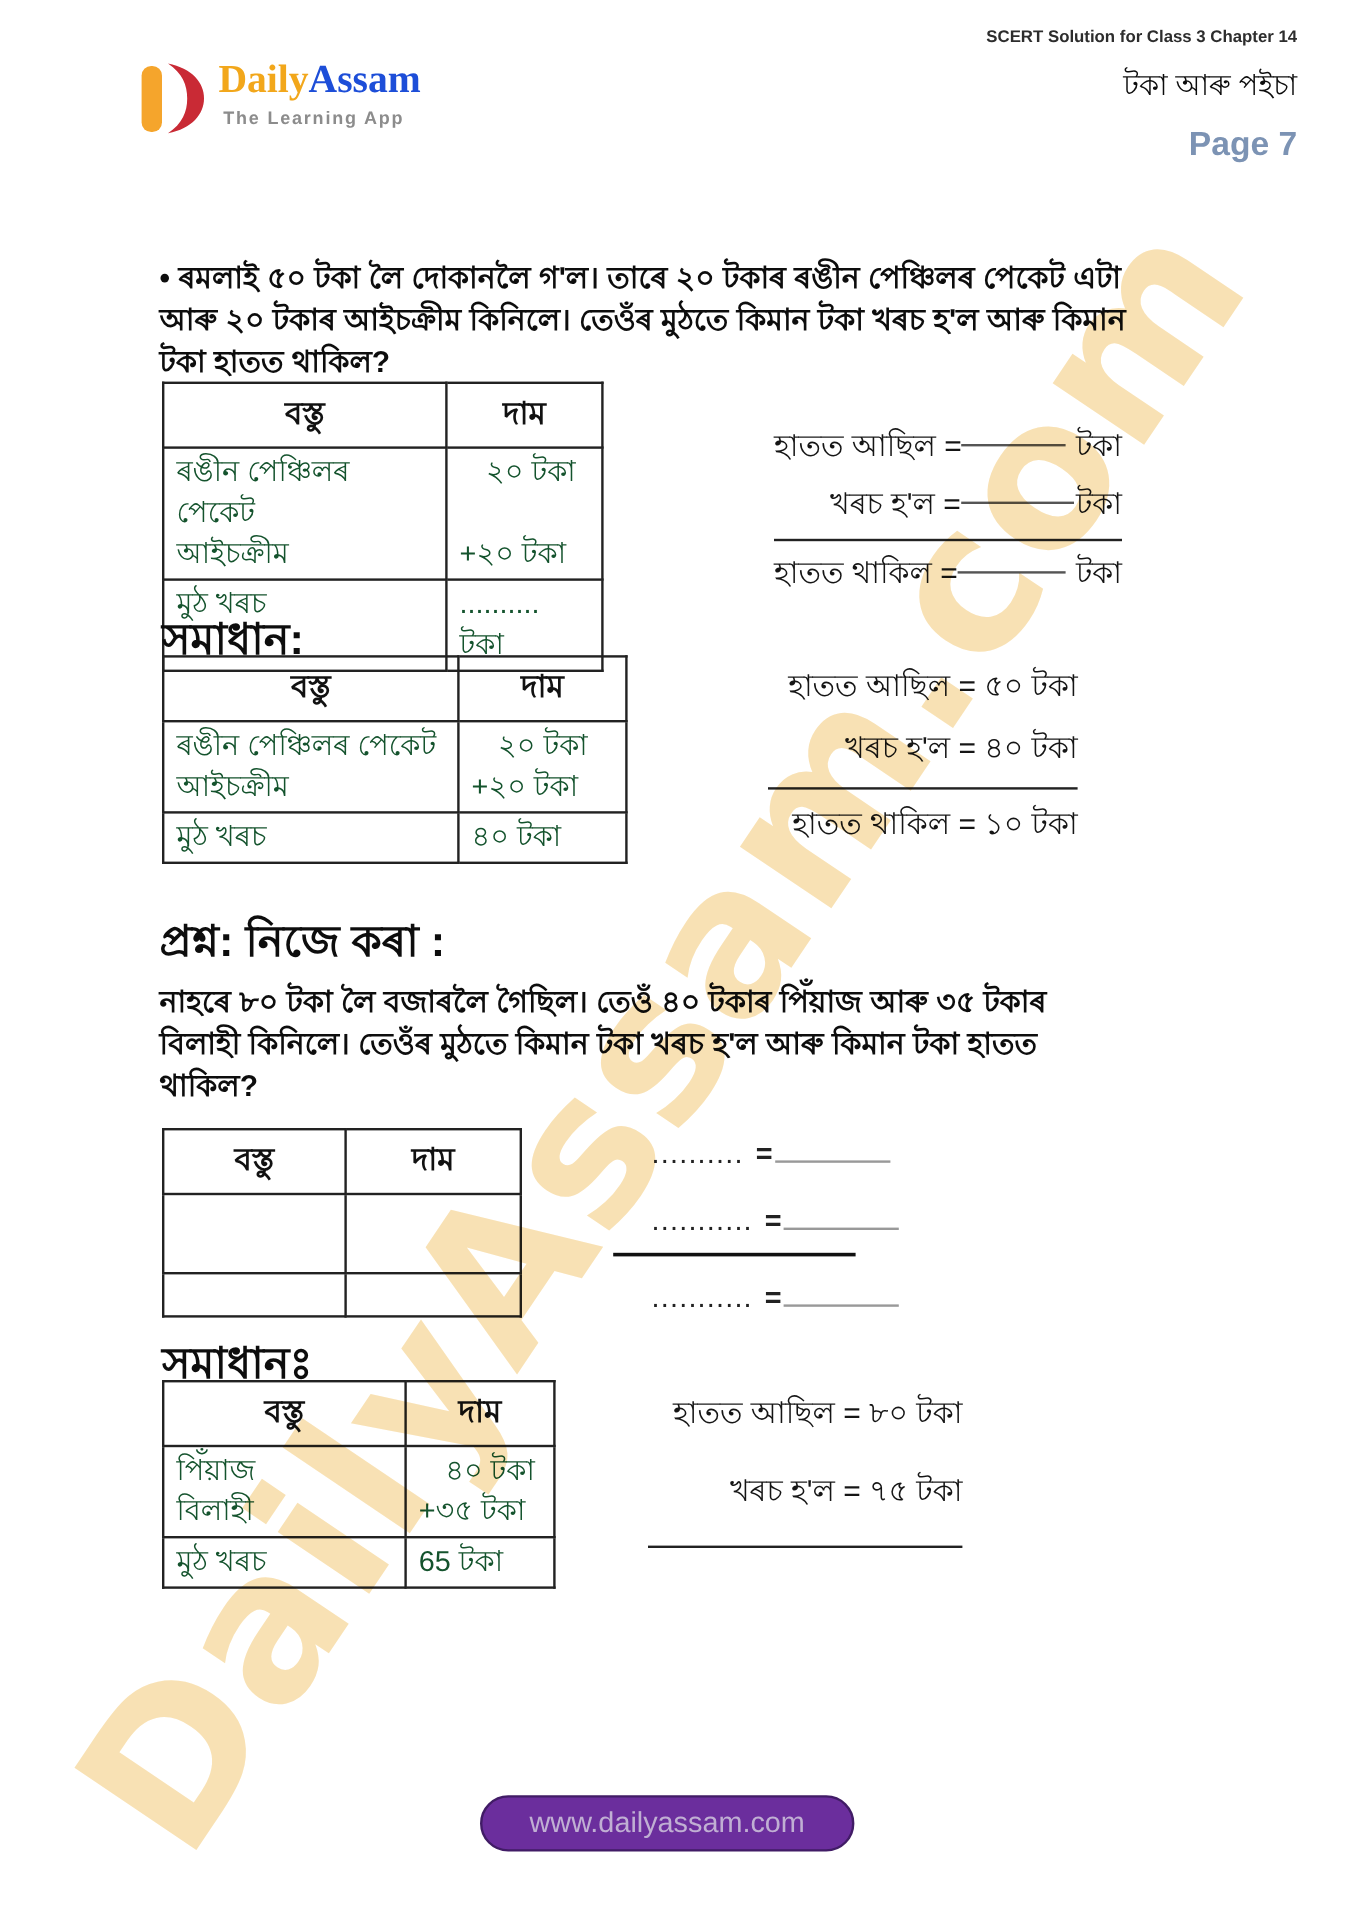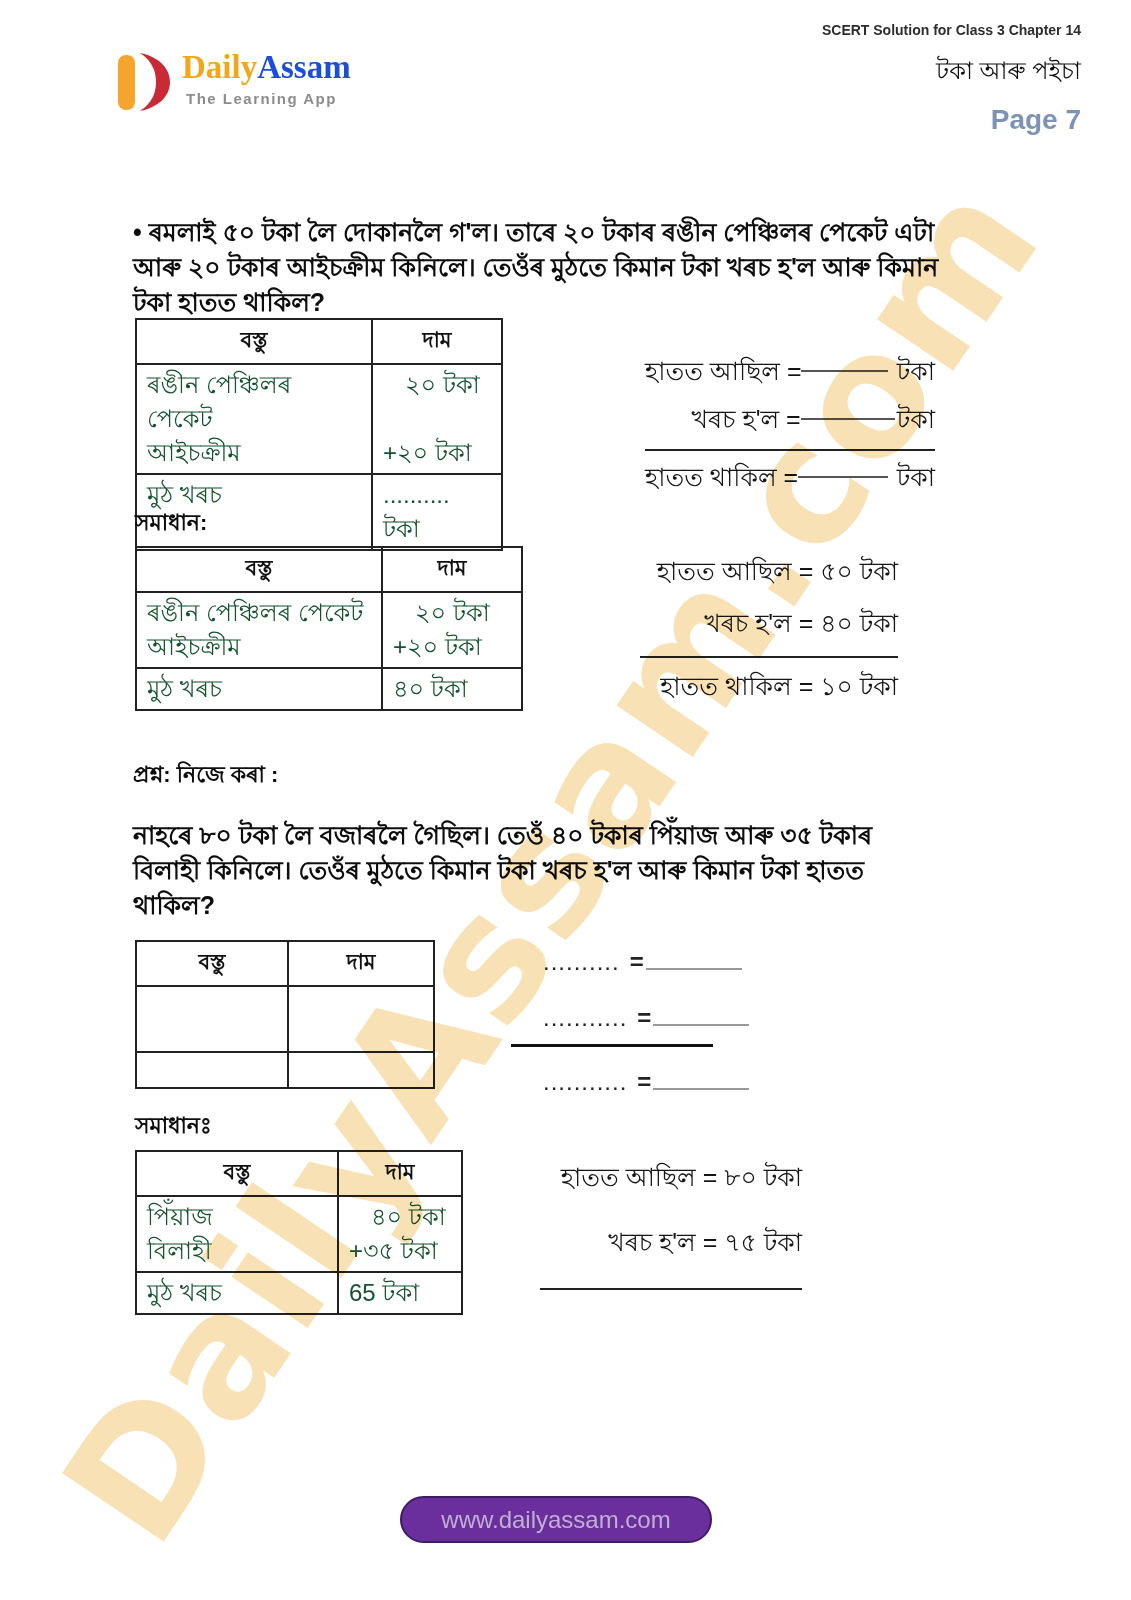--- a/index.html
+++ b/index.html
@@ -18,26 +18,26 @@
   .brand-line { font-family:"Liberation Serif", serif; font-weight:700; font-size:33px; line-height:1.05; }
   .daily { color:#F2A71B; } .assam { color:#1d4ed8; }
   .tagline { color:#8C8C8C; font-weight:700; font-size:15px; letter-spacing:1.5px; margin-top:5px; padding-left:4px; }
   .hdr-right { position:absolute; right:50px; top:22px; text-align:right; }
   .hdr-title { font-size:14px; font-weight:700; color:#2d2d2d; }
   .hdr-sub { font-size:24px; color:#0c0c0c; margin-top:14px; }
   .hdr-page { font-size:28px; font-weight:700; color:#7C93B4; margin-top:12px; }
 
   
   .para { position:absolute; font-size:25px; font-weight:700; line-height:1.4; color:#0d0d0d; }
-  .sec-head { position:absolute; font-size:22px; font-weight:700; color:#0d0d0d; }
+  .sec-head { position:absolute; font-size:36px; font-weight:700; color:#0d0d0d; }
 
   
   .tbl { position:absolute; border-collapse:collapse; table-layout:fixed; background:transparent; }
   .tbl th, .tbl td { border:2px solid #222; vertical-align:top; }
-  .tbl th { font-weight:700; text-align:center; font-size:21px; padding:4px 6px; }
+  .tbl th { font-weight:700; text-align:center; font-size:26px; padding:4px 6px; }
   .tbl td { font-size:24px; padding:3px 10px; line-height:1.42; color:#14532d; }
   .ind { padding-left:22px; }
 
   
   .eq1 { position:absolute; left:645px; top:352px; width:290px; font-size:25px; color:#151515; }
   .eq1 .row { display:flex; align-items:flex-start; margin-bottom:5px; }
   .eq1 .lbl { flex:1; text-align:right; white-space:nowrap; }
   .eq1 .blank { width:94px; height:20px; border-bottom:2px solid #555; }
   .eq1 .unit { padding-left:9px; white-space:nowrap; }
   .eq1 .row.sum { border-bottom:2px solid #222; padding-bottom:6px; margin-bottom:7px; }

